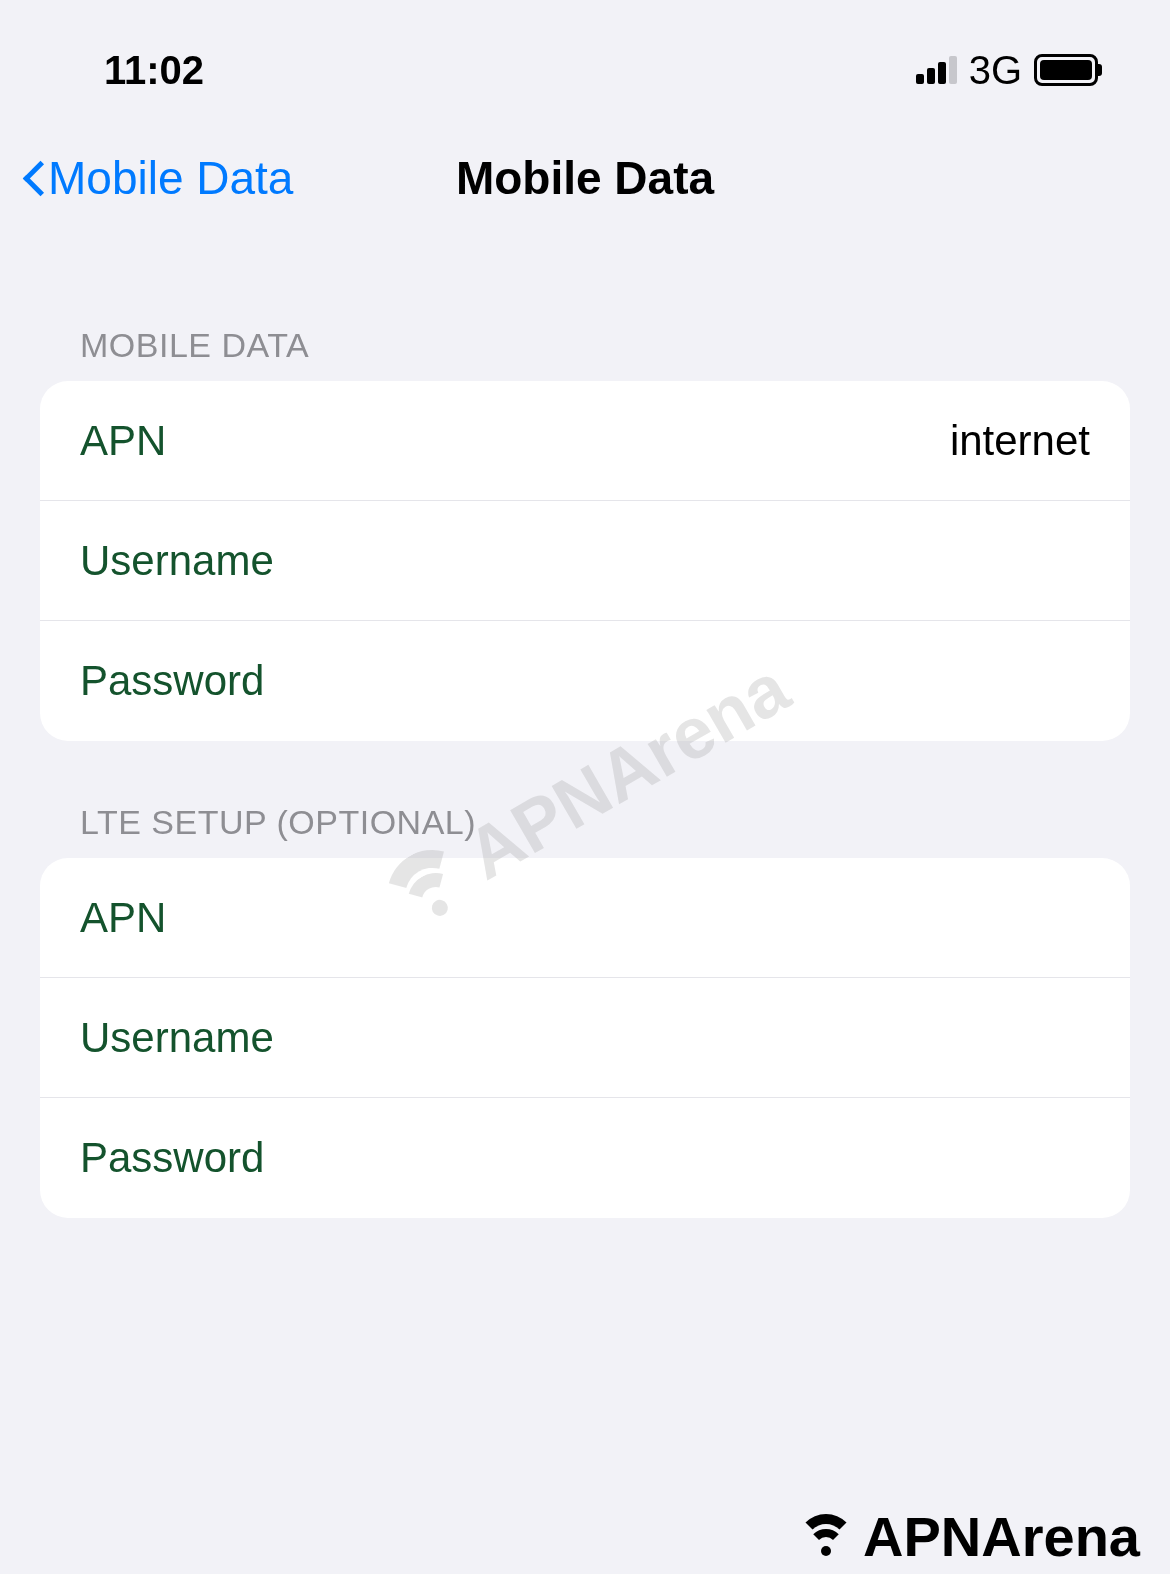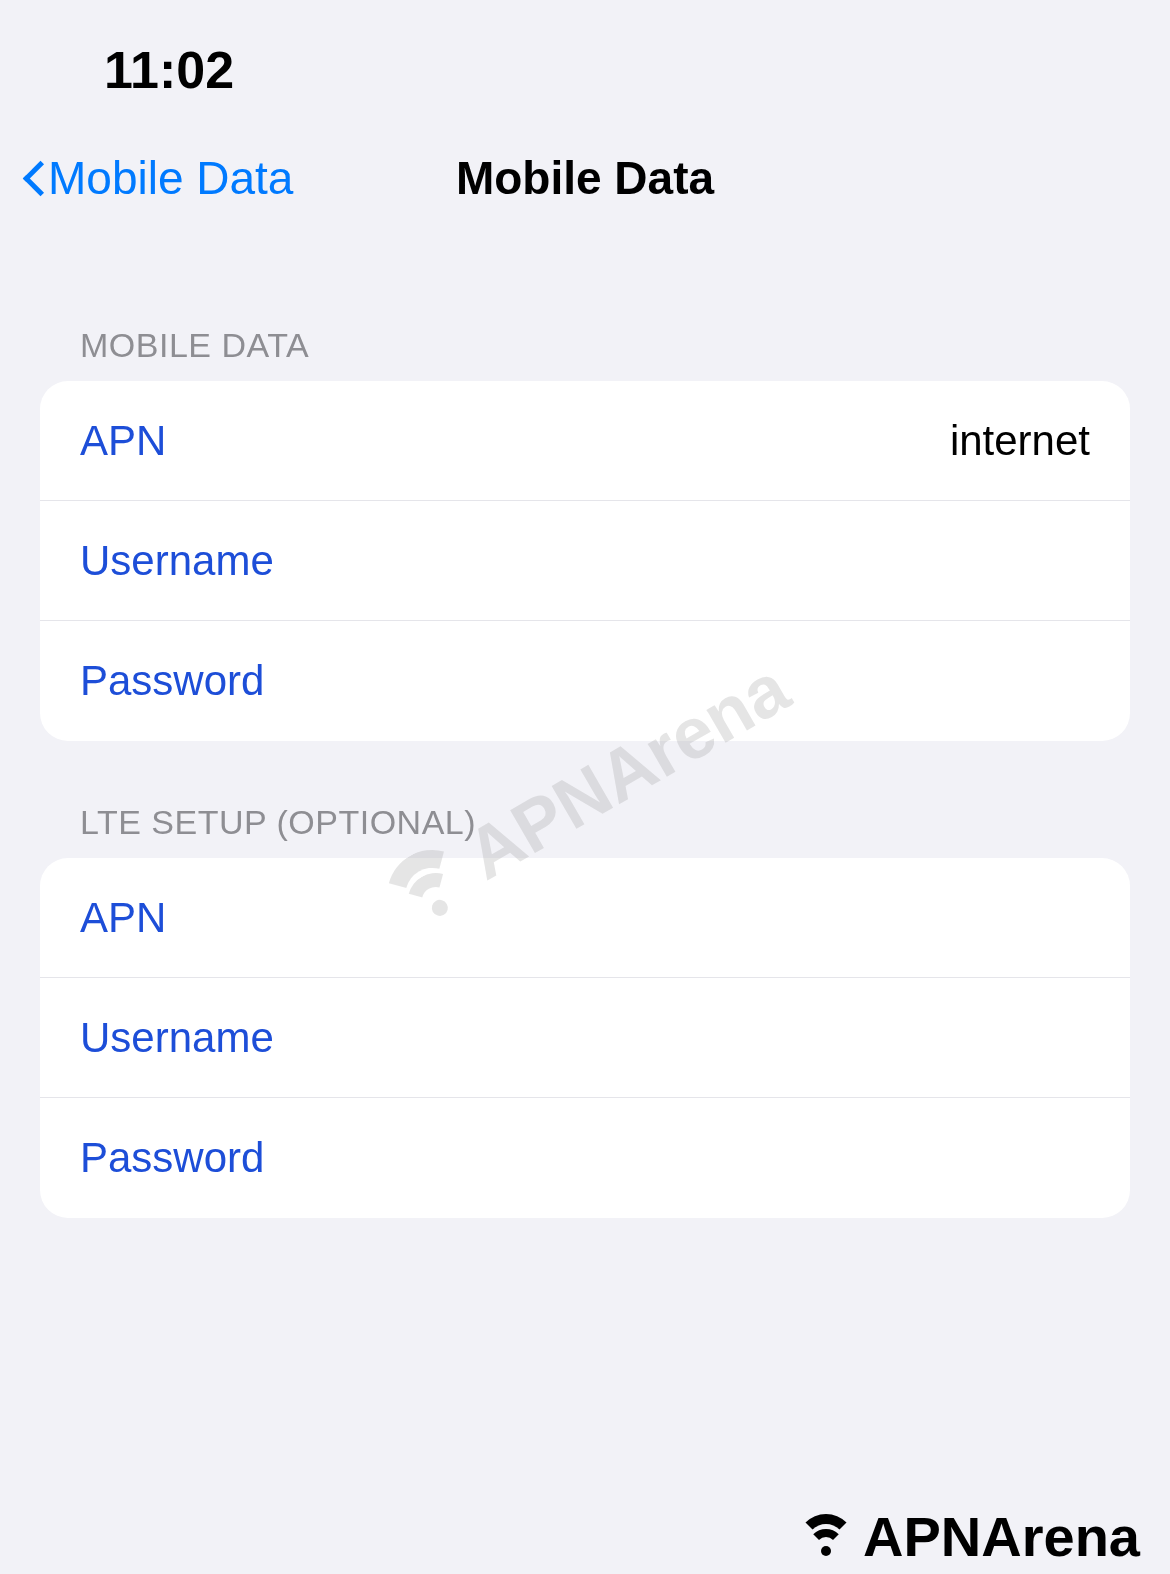--- a/index.html
+++ b/index.html
@@ -16,21 +16,21 @@
       overflow: hidden;
     }
     .status-bar {
       display: flex;
       justify-content: space-between;
       align-items: center;
       padding: 40px 72px 0 104px;
       height: 100px;
     }
     .status-time {
-      font-size: 52px;
+      font-size: 40px;
       font-weight: 600;
       color: #000;
     }
     .status-right {
       display: flex;
       align-items: center;
       gap: 12px;
     }
     .signal-bars {
       display: flex;
@@ -140,21 +140,21 @@
       align-items: center;
       padding: 32px 40px;
       border-bottom: 1px solid #e5e5ea;
       min-height: 120px;
     }
     .row:last-child {
       border-bottom: none;
     }
     .row-label {
       font-size: 42px;
-      color: #1d4ed8;
+      color: #14532d;
       width: 240px;
       flex-shrink: 0;
     }
     .row-value {
       font-size: 42px;
       color: #000;
       background: transparent;
       border: none;
       outline: none;
       flex: 1;
@@ -220,20 +220,32 @@
       font-size: 56px;
       font-weight: 700;
       color: #000;
     }
   </style>
 </head>
 <body>
 
 <div class="status-bar">
   <div class="status-time">11:02</div>
+  <div class="status-right">
+    <div class="signal-bars">
+      <div class="bar bar1"></div>
+      <div class="bar bar2"></div>
+      <div class="bar bar3"></div>
+      <div class="bar bar4"></div>
+    </div>
+    <div class="network-type">3G</div>
+    <div class="battery">
+      <div class="battery-fill"></div>
+    </div>
+  </div>
 </div>
 
 <div class="nav-bar">
   <button class="back-button">
     <span class="chevron-left"></span>
     <span>Mobile Data</span>
   </button>
   <div class="nav-title">Mobile Data</div>
 </div>
 

